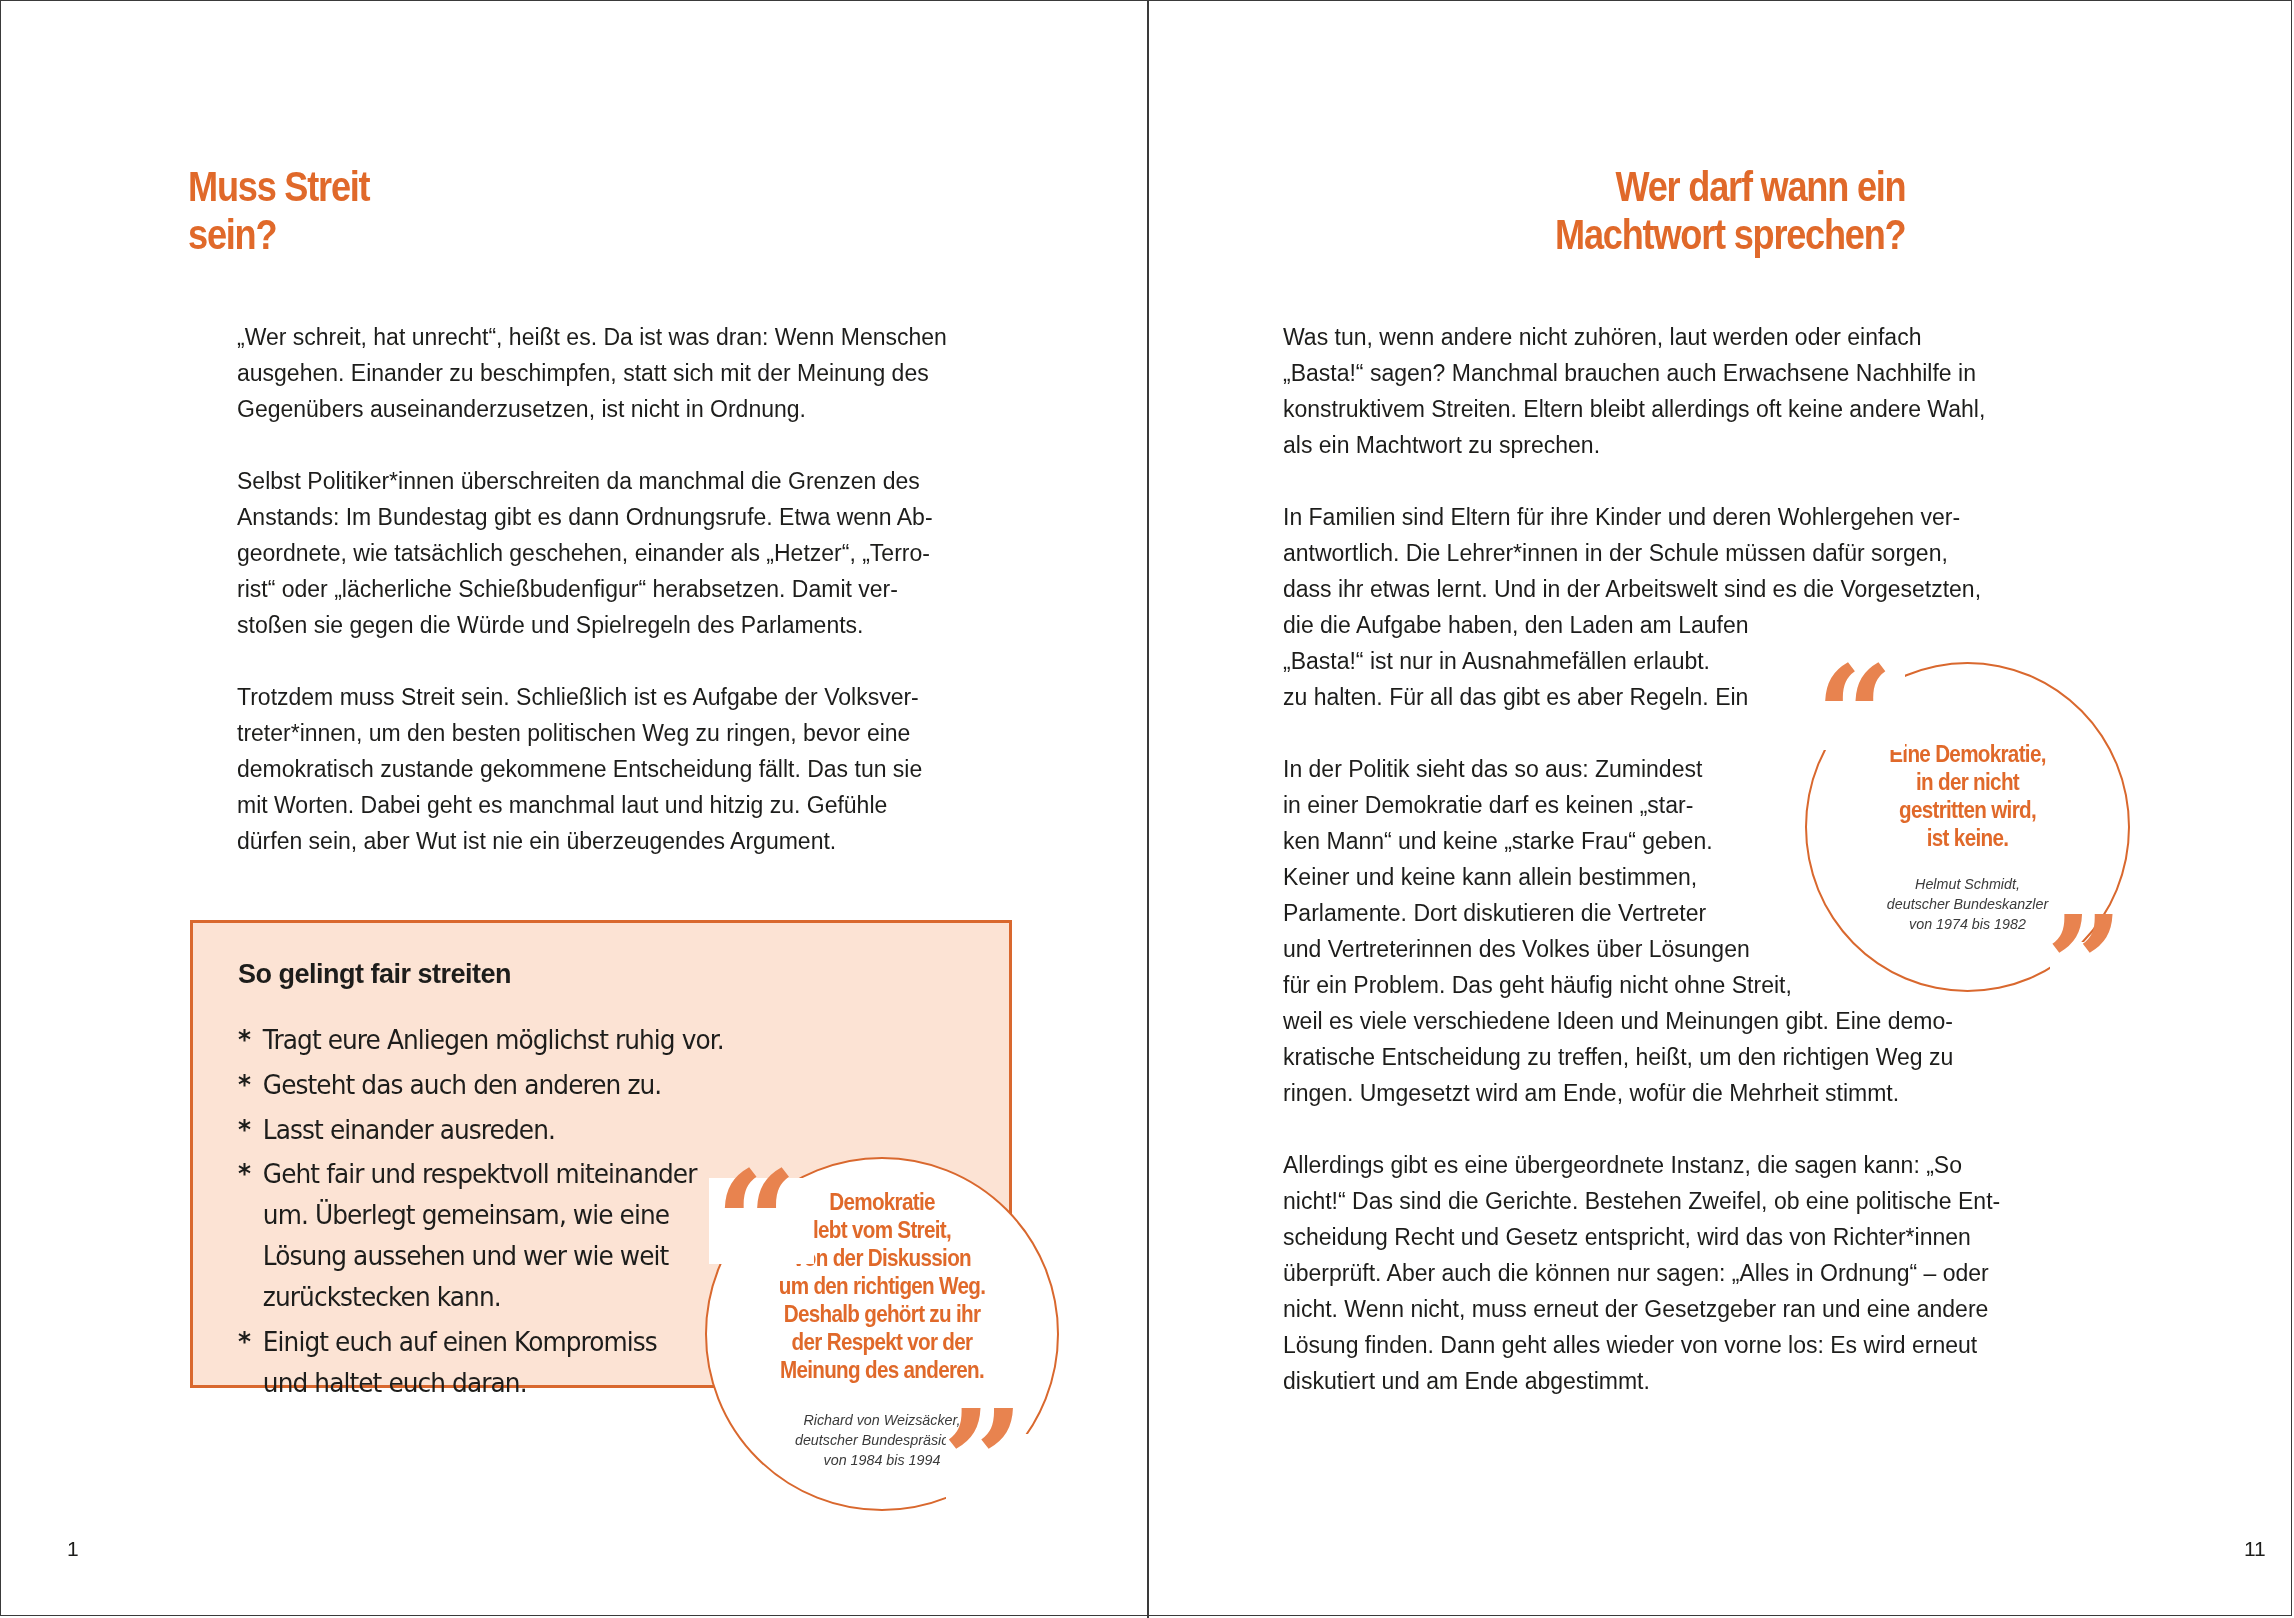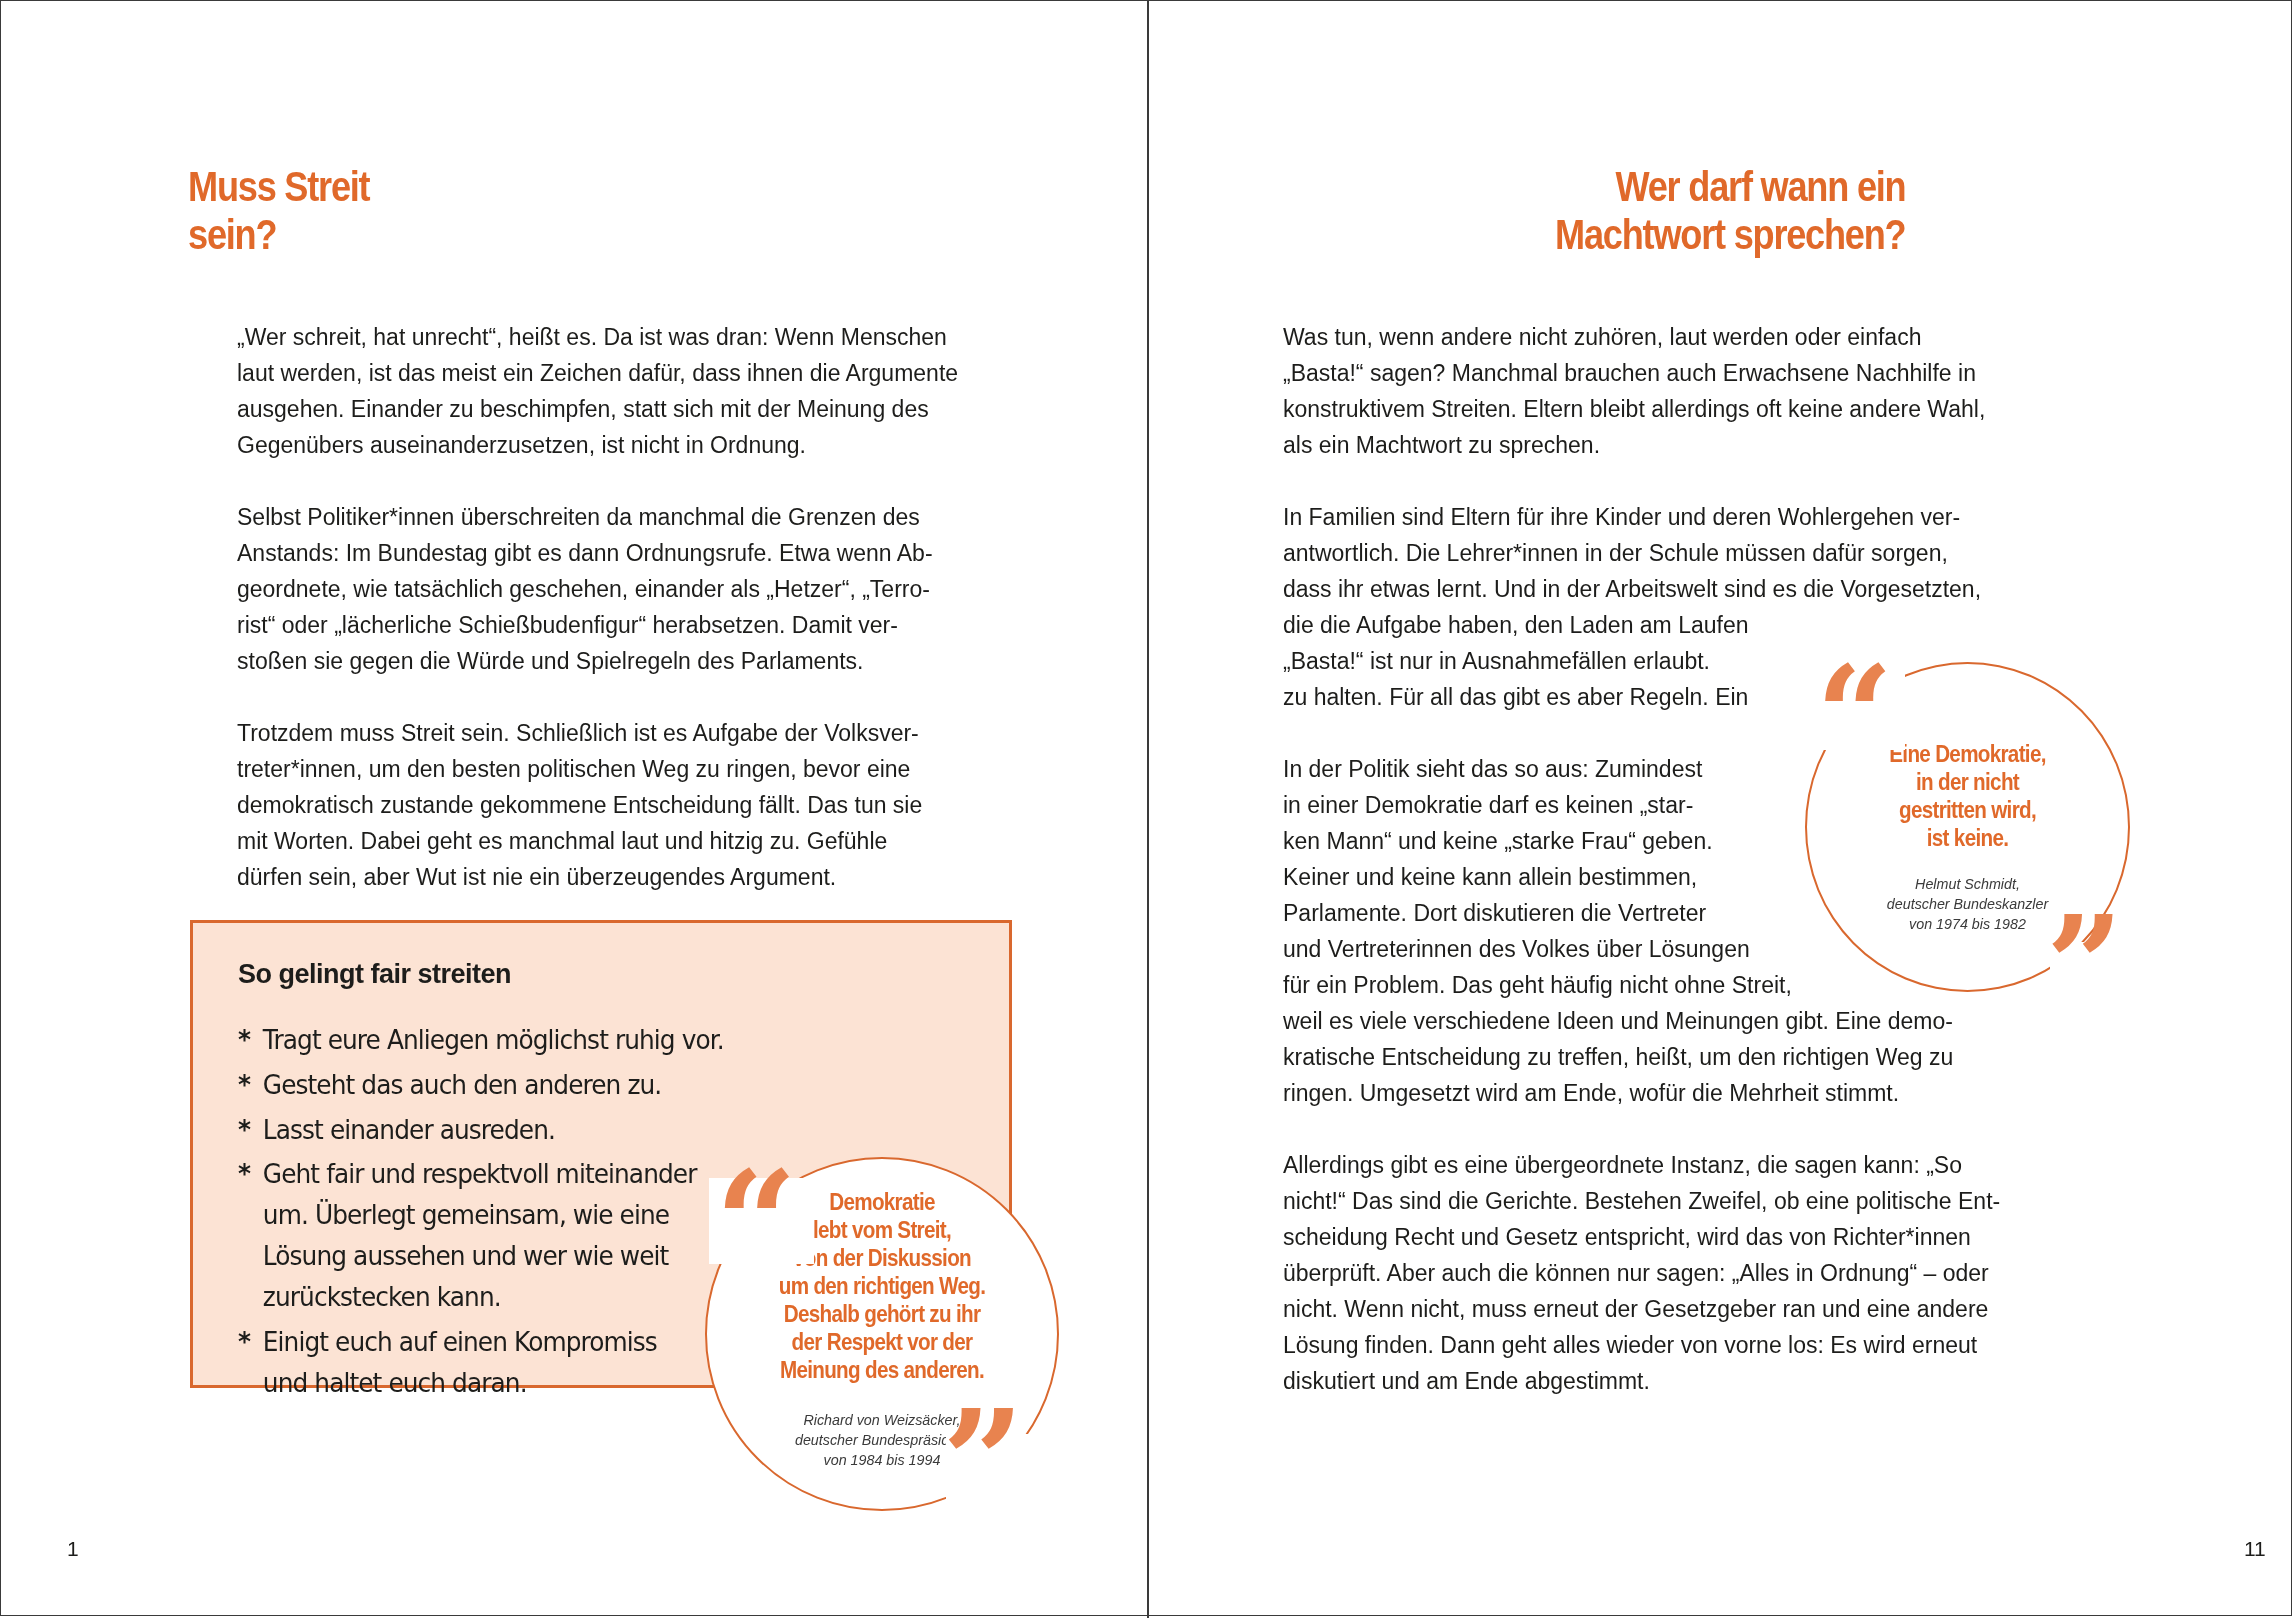--- a/index.html
+++ b/index.html
@@ -59,21 +59,20 @@
 
 <div class="page left">
   <h1 class="title left" style="margin:0;">
     <span class="line">Muss Streit</span>
     <span class="line">sein?</span>
   </h1>
 
   <div class="body left" id="left-body">
       <p>
         <span class="ln">„Wer schreit, hat unrecht“, heißt es. Da ist was dran: Wenn Menschen</span>
-        <span class="ln">laut werden, ist das meist ein Zeichen dafür, dass ihnen die Argumente</span>
         <span class="ln">ausgehen. Einander zu beschimpfen, statt sich mit der Meinung des</span>
         <span class="ln">Gegenübers auseinanderzusetzen, ist nicht in Ordnung.</span>
       </p>
       <p>
         <span class="ln">Selbst Politiker*innen überschreiten da manchmal die Grenzen des</span>
         <span class="ln">Anstands: Im Bundestag gibt es dann Ordnungsrufe. Etwa wenn Ab-</span>
         <span class="ln">geordnete, wie tatsächlich geschehen, einander als „Hetzer“, „Terro-</span>
         <span class="ln">rist“ oder „lächerliche Schießbudenfigur“ herabsetzen. Damit ver-</span>
         <span class="ln">stoßen sie gegen die Würde und Spielregeln des Parlaments.</span>
       </p>

